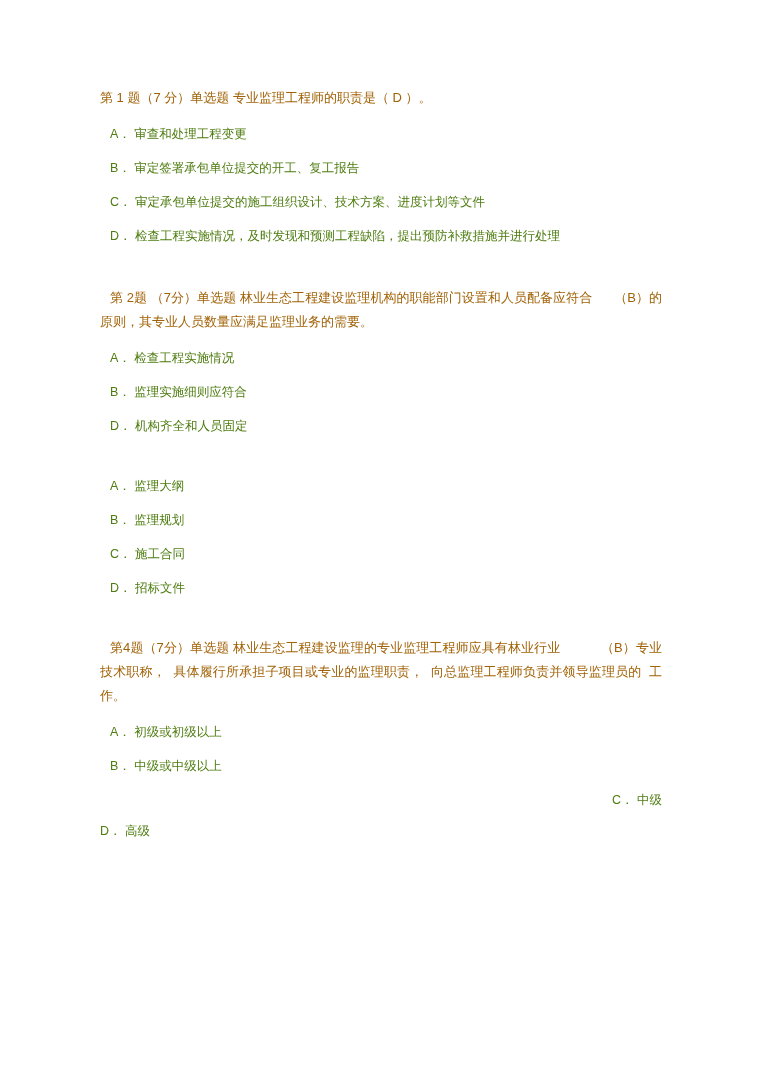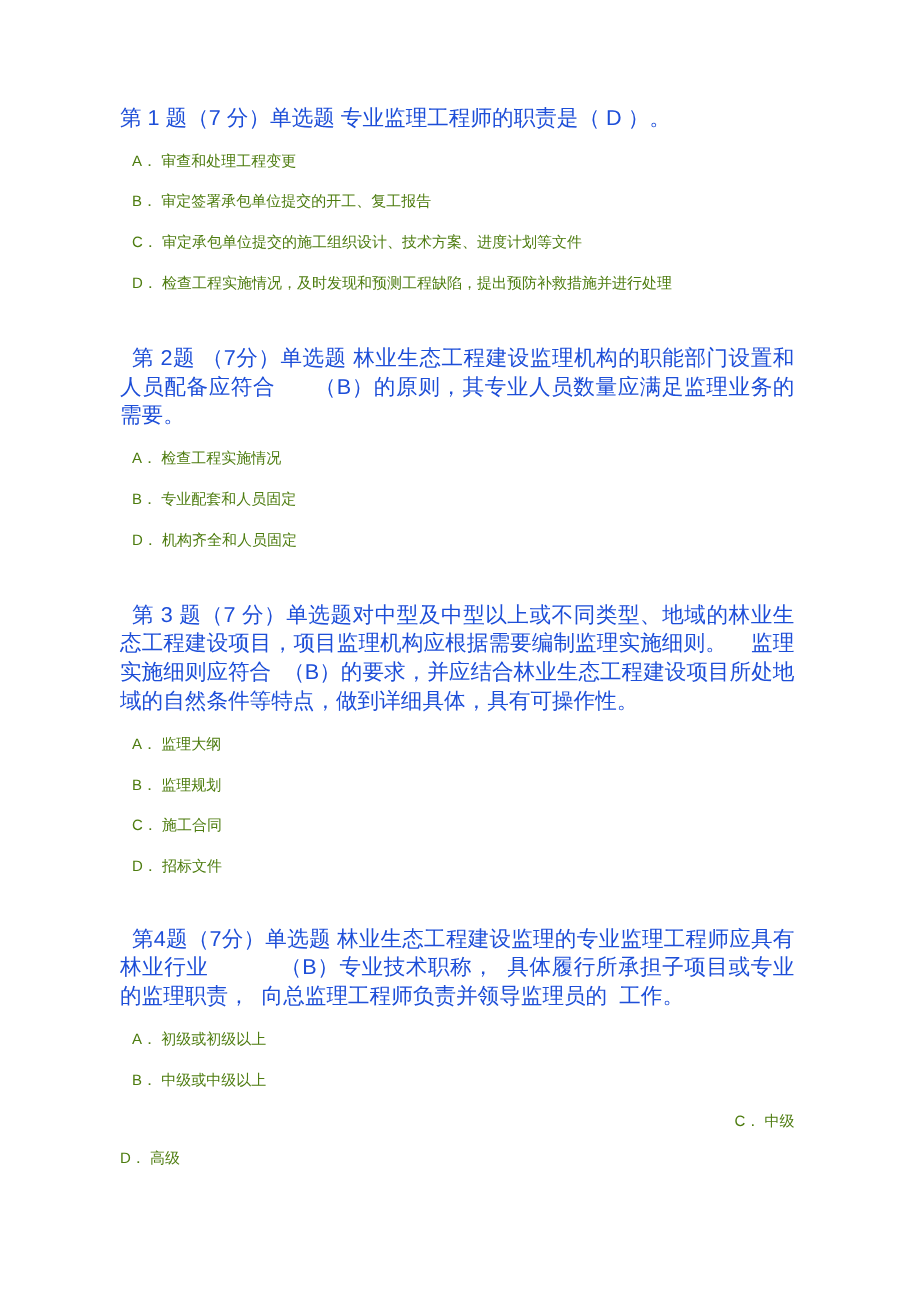--- a/index.html
+++ b/index.html
@@ -20,23 +20,23 @@
   .content {
     position: absolute;
     left: 100px;
     top: 86px;
     width: 562px;
   }
   .question-block {
     margin-bottom: 34px;
   }
   .q-stem {
-    font-size: 18px;
+    font-size: 13px;
     line-height: 24px;
-    color: #1d4ed8;
+    color: #a16207;
     text-align: justify;
     margin-bottom: 14px;
     white-space: pre-wrap;
   }
   .q-stem.indent {
     text-indent: 10px;
   }
   .opt {
     font-size: 12.5px;
     line-height: 20px;
@@ -66,26 +66,25 @@
       <div class="q-stem">第 1 题（7 分）单选题 专业监理工程师的职责是（ D ）。</div>
       <div class="opt pad">A． 审查和处理工程变更</div>
       <div class="opt pad">B． 审定签署承包单位提交的开工、复工报告</div>
       <div class="opt pad">C． 审定承包单位提交的施工组织设计、技术方案、进度计划等文件</div>
       <div class="opt pad">D． 检查工程实施情况，及时发现和预测工程缺陷，提出预防补救措施并进行处理</div>
     </div>
 
     <div class="question-block blk-2">
       <div class="q-stem indent">第 2题 （7分）单选题 林业生态工程建设监理机构的职能部门设置和人员配备应符合      （B）的原则，其专业人员数量应满足监理业务的需要。</div>
       <div class="opt pad">A． 检查工程实施情况</div>
-      <div class="opt pad">B． 专业配套和人员固定</div>
+      <div class="opt pad">B． 监理实施细则应符合</div>
       <div class="opt pad">D． 机构齐全和人员固定</div>
     </div>
 
     <div class="question-block blk-3">
-      <div class="q-stem indent">第 3 题（7 分）单选题对中型及中型以上或不同类型、地域的林业生态工程建设项目，项目监理机构应根据需要编制监理实施细则。    监理实施细则应符合  （B）的要求，并应结合林业生态工程建设项目所处地域的自然条件等特点，做到详细具体，具有可操作性。</div>
       <div class="opt pad">A． 监理大纲</div>
       <div class="opt pad">B． 监理规划</div>
       <div class="opt pad">C． 施工合同</div>
       <div class="opt pad">D． 招标文件</div>
     </div>
 
     <div class="question-block blk-4">
       <div class="q-stem indent">第4题（7分）单选题 林业生态工程建设监理的专业监理工程师应具有林业行业           （B）专业技术职称，  具体履行所承担子项目或专业的监理职责，  向总监理工程师负责并领导监理员的  工作。</div>
       <div class="opt pad">A． 初级或初级以上</div>
       <div class="opt pad">B． 中级或中级以上</div>

